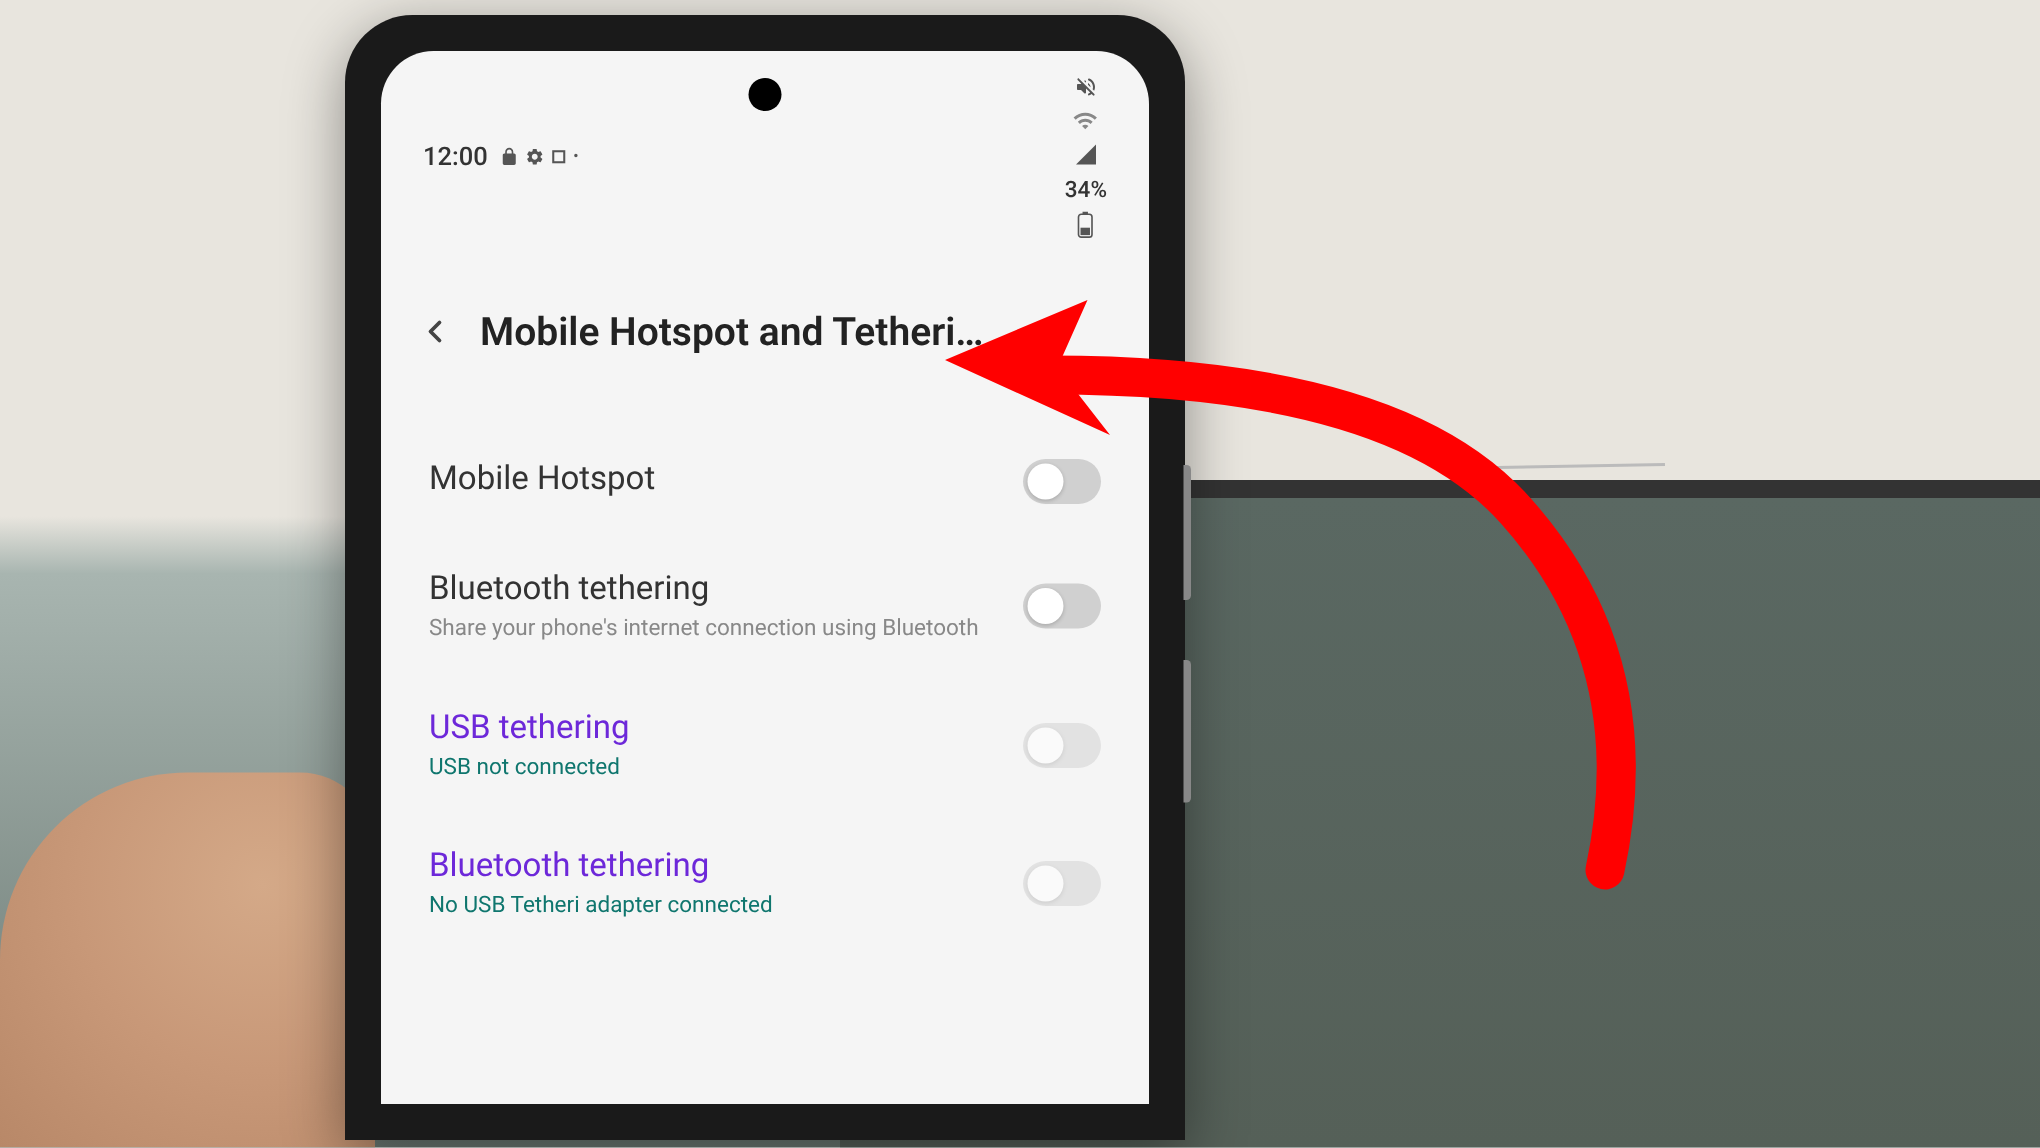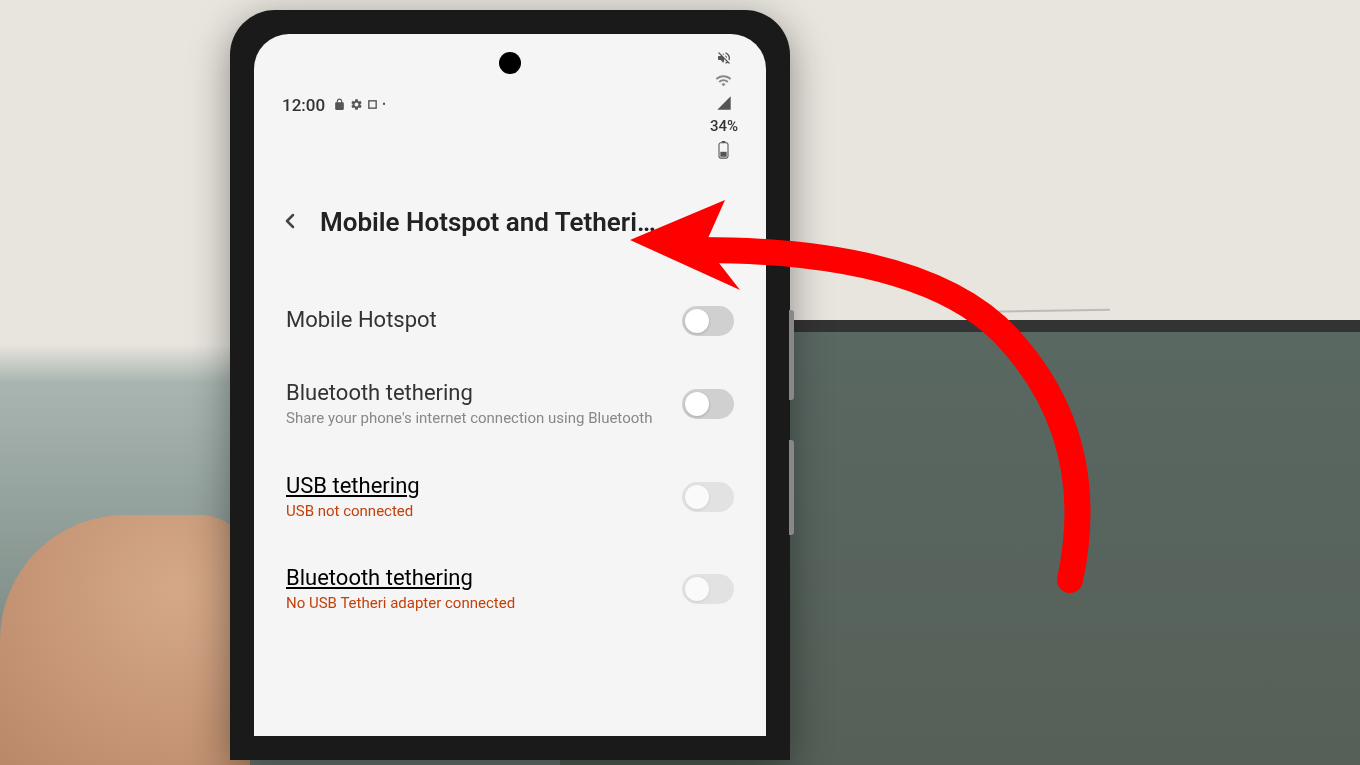--- a/index.html
+++ b/index.html
@@ -169,26 +169,25 @@
       margin-bottom: 4px;
     }
     
     .setting-subtitle {
       font-size: 15px;
       color: #888;
       line-height: 1.3;
     }
     
     .disabled .setting-title {
-      color: #000000;
-      text-decoration: underline;
+      color: #6d28d9;
     }
     
     .disabled .setting-subtitle {
-      color: #c2410c;
+      color: #0f766e;
     }
     
     
     .toggle {
       width: 52px;
       height: 30px;
       background: #d0d0d0;
       border-radius: 15px;
       position: relative;
       cursor: pointer;

